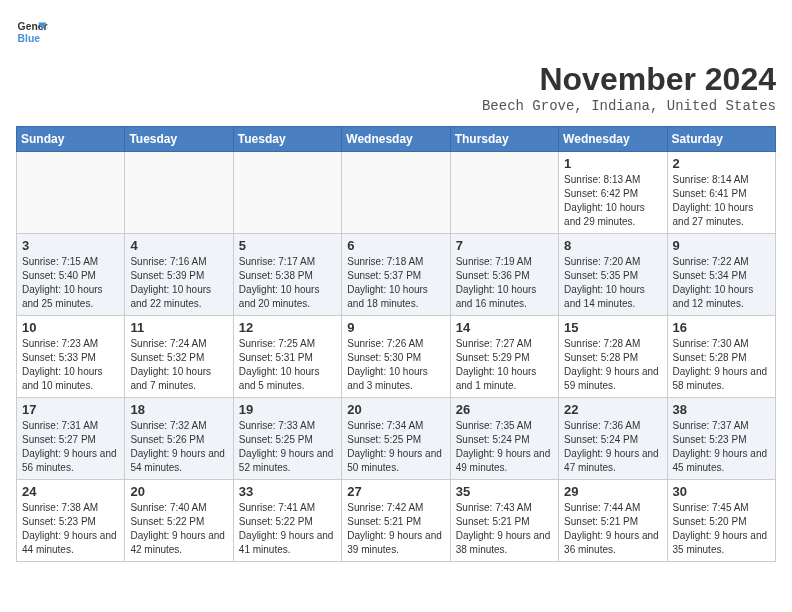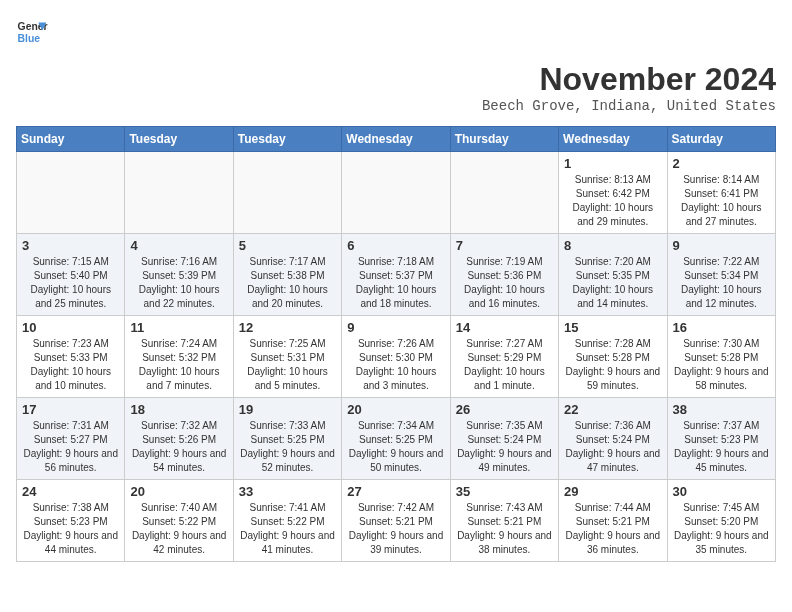--- a/index.html
+++ b/index.html
@@ -71,21 +71,20 @@
     .day-num {
       font-size: 13px;
       font-weight: bold;
       display: block;
       margin-bottom: 2px;
     }
     .day-info {
       font-size: 10px;
       line-height: 1.4;
       color: #333;
-      text-align: center;
     }
   </style>
 </head>
 <body>
 
 <div class="header">
   <div class="logo">
     <svg class="logo-icon" viewBox="0 0 40 40" xmlns="http://www.w3.org/2000/svg">
       <text x="2" y="18" font-size="13" font-weight="bold" fill="#333">General</text>
       <text x="2" y="32" font-size="13" font-weight="bold" fill="#4a90d9">Blue</text>

